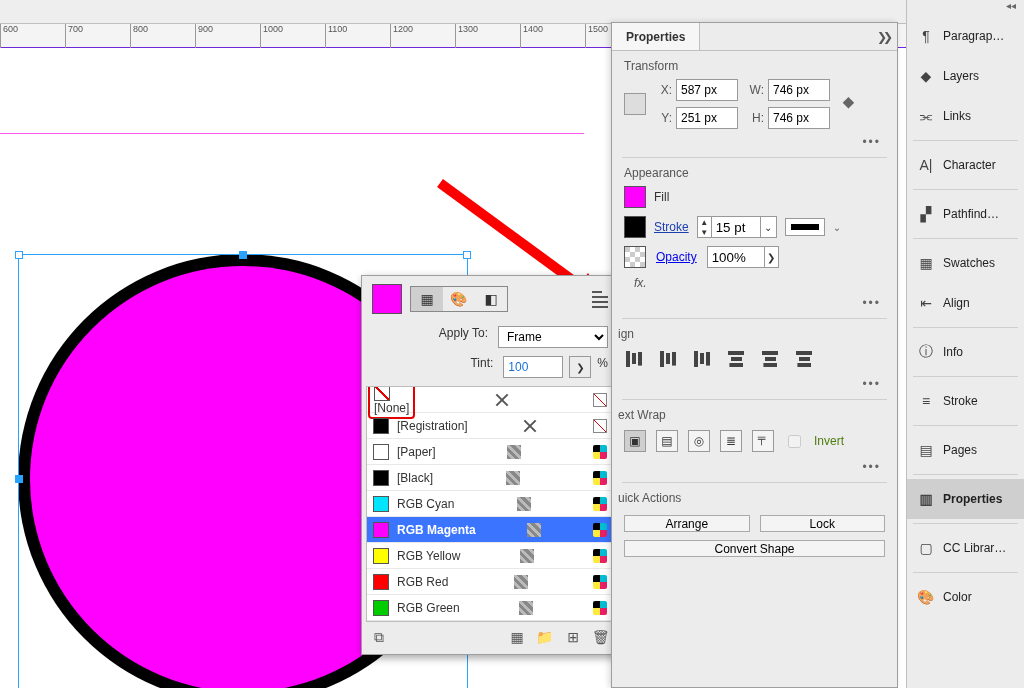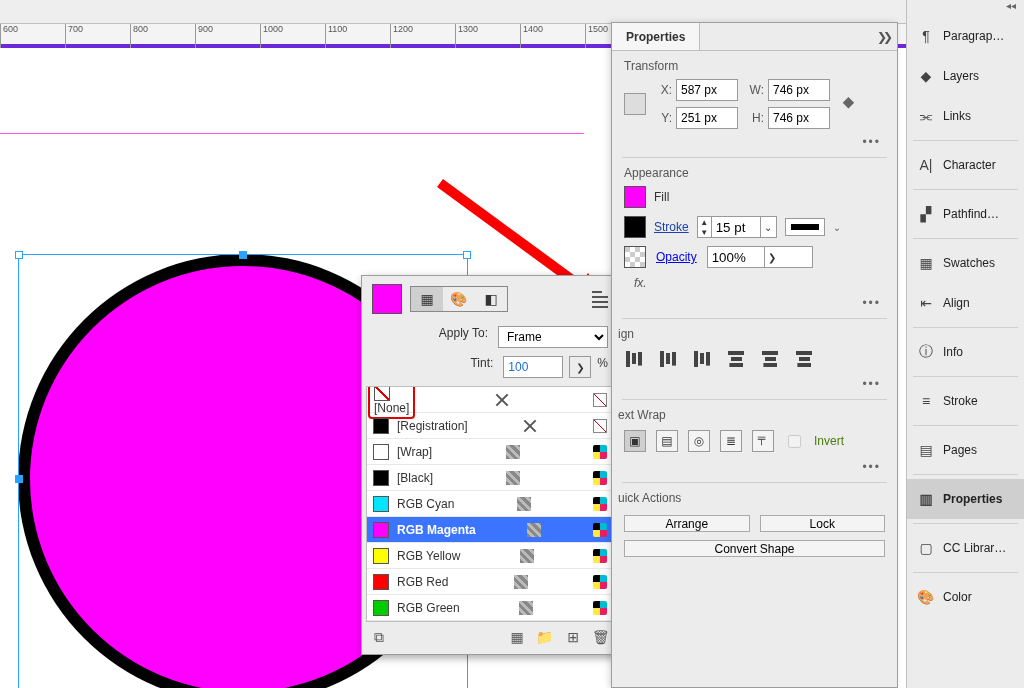--- a/index.html
+++ b/index.html
@@ -1,17 +1,17 @@
 <!DOCTYPE html>
 <html><head>
 <meta charset="utf-8">
 <style>
   html,body{margin:0;padding:0;font-family:"Segoe UI",Tahoma,sans-serif;font-size:12px;color:#333;background:#fff;width:1024px;height:688px;overflow:hidden;}
   *{box-sizing:border-box;}
-  .ruler{position:absolute;left:0;top:24px;right:0;height:24px;background:#f4f4f4;border-bottom:4px solid #6d28d9;font-size:9px;color:#555;user-select:none;}
+  .ruler{position:absolute;left:0;top:24px;right:0;height:24px;background:#f4f4f4;border-bottom:1px solid #6d28d9;font-size:9px;color:#555;user-select:none;}
   .ruler .tick{position:absolute;top:0;height:24px;border-left:1px solid #999;padding-left:2px;}
   .menubar-strip{position:absolute;left:0;top:0;right:0;height:24px;background:#eee;border-bottom:1px solid #bfbfbf;}
   .canvas{position:absolute;left:0;top:48px;right:0;bottom:0;background:#fff;}
   .pink-line{position:absolute;left:0;right:440px;top:85px;border-top:1px solid #ff57e9;}
   
   .sel-box{position:absolute;left:18px;top:206px;width:450px;height:450px;border:1px solid #2aa3ff;}
   .handle{position:absolute;width:8px;height:8px;background:#fff;border:1px solid #2aa3ff;}
   .handle.mid{background:#2aa3ff;}
   .circle-wrap{position:absolute;left:18px;top:206px;width:450px;height:450px;}
   .circle-stroke{position:absolute;inset:0;border-radius:50%;background:#000;}
@@ -182,21 +182,21 @@
         <div class="mini-ico" style="background: linear-gradient(to right top, rgb(255, 255, 255) 46%, rgb(228, 0, 0) 46%, rgb(228, 0, 0) 54%, rgb(255, 255, 255) 54%); border: 1px solid rgb(136, 136, 136);"></div>
       </div>
       <div class="swatch-item">
         <div class="sw reg"></div>
         <span>[Registration]</span>
         <div class="mini-ico x"></div>
         <div class="mini-ico" style="background: linear-gradient(to right top, rgb(255, 255, 255) 46%, rgb(228, 0, 0) 46%, rgb(228, 0, 0) 54%, rgb(255, 255, 255) 54%); border: 1px solid rgb(136, 136, 136);"></div>
       </div>
       <div class="swatch-item">
         <div class="sw paper"></div>
-        <span>[Wrap]</span>
+        <span>[Paper]</span>
         <div class="mini-ico grid"></div>
         <div class="mini-ico cmyk"></div>
       </div>
       <div class="swatch-item">
         <div class="sw black"></div>
         <span>[Black]</span>
         <div class="mini-ico grid"></div>
         <div class="mini-ico cmyk"></div>
       </div>
       <div class="swatch-item">
@@ -291,21 +291,21 @@
       <div class="chev">⌄</div>
     </div>
     <div class="stroke-preview">
         <i></i>
       </div>
     <span style="font-size:10px;color:#666">⌄</span>
   </div>
   <div class="opacity-line">
     <div class="checker"></div>
     <a href="#">Opacity</a>
-    <div class="stepper" style="width:106px">
+    <div class="stepper" style="width:72px">
       <input style="width: 56px;" value="100%">
       <div class="chev">❯</div>
     </div>
   </div>
   <div class="fx-row">
     <div class="swatch-mini" style="background:#fff;position:relative"></div>
     <span>fx.</span>
   </div>
   <div class="dots">•••</div>
   <hr>

